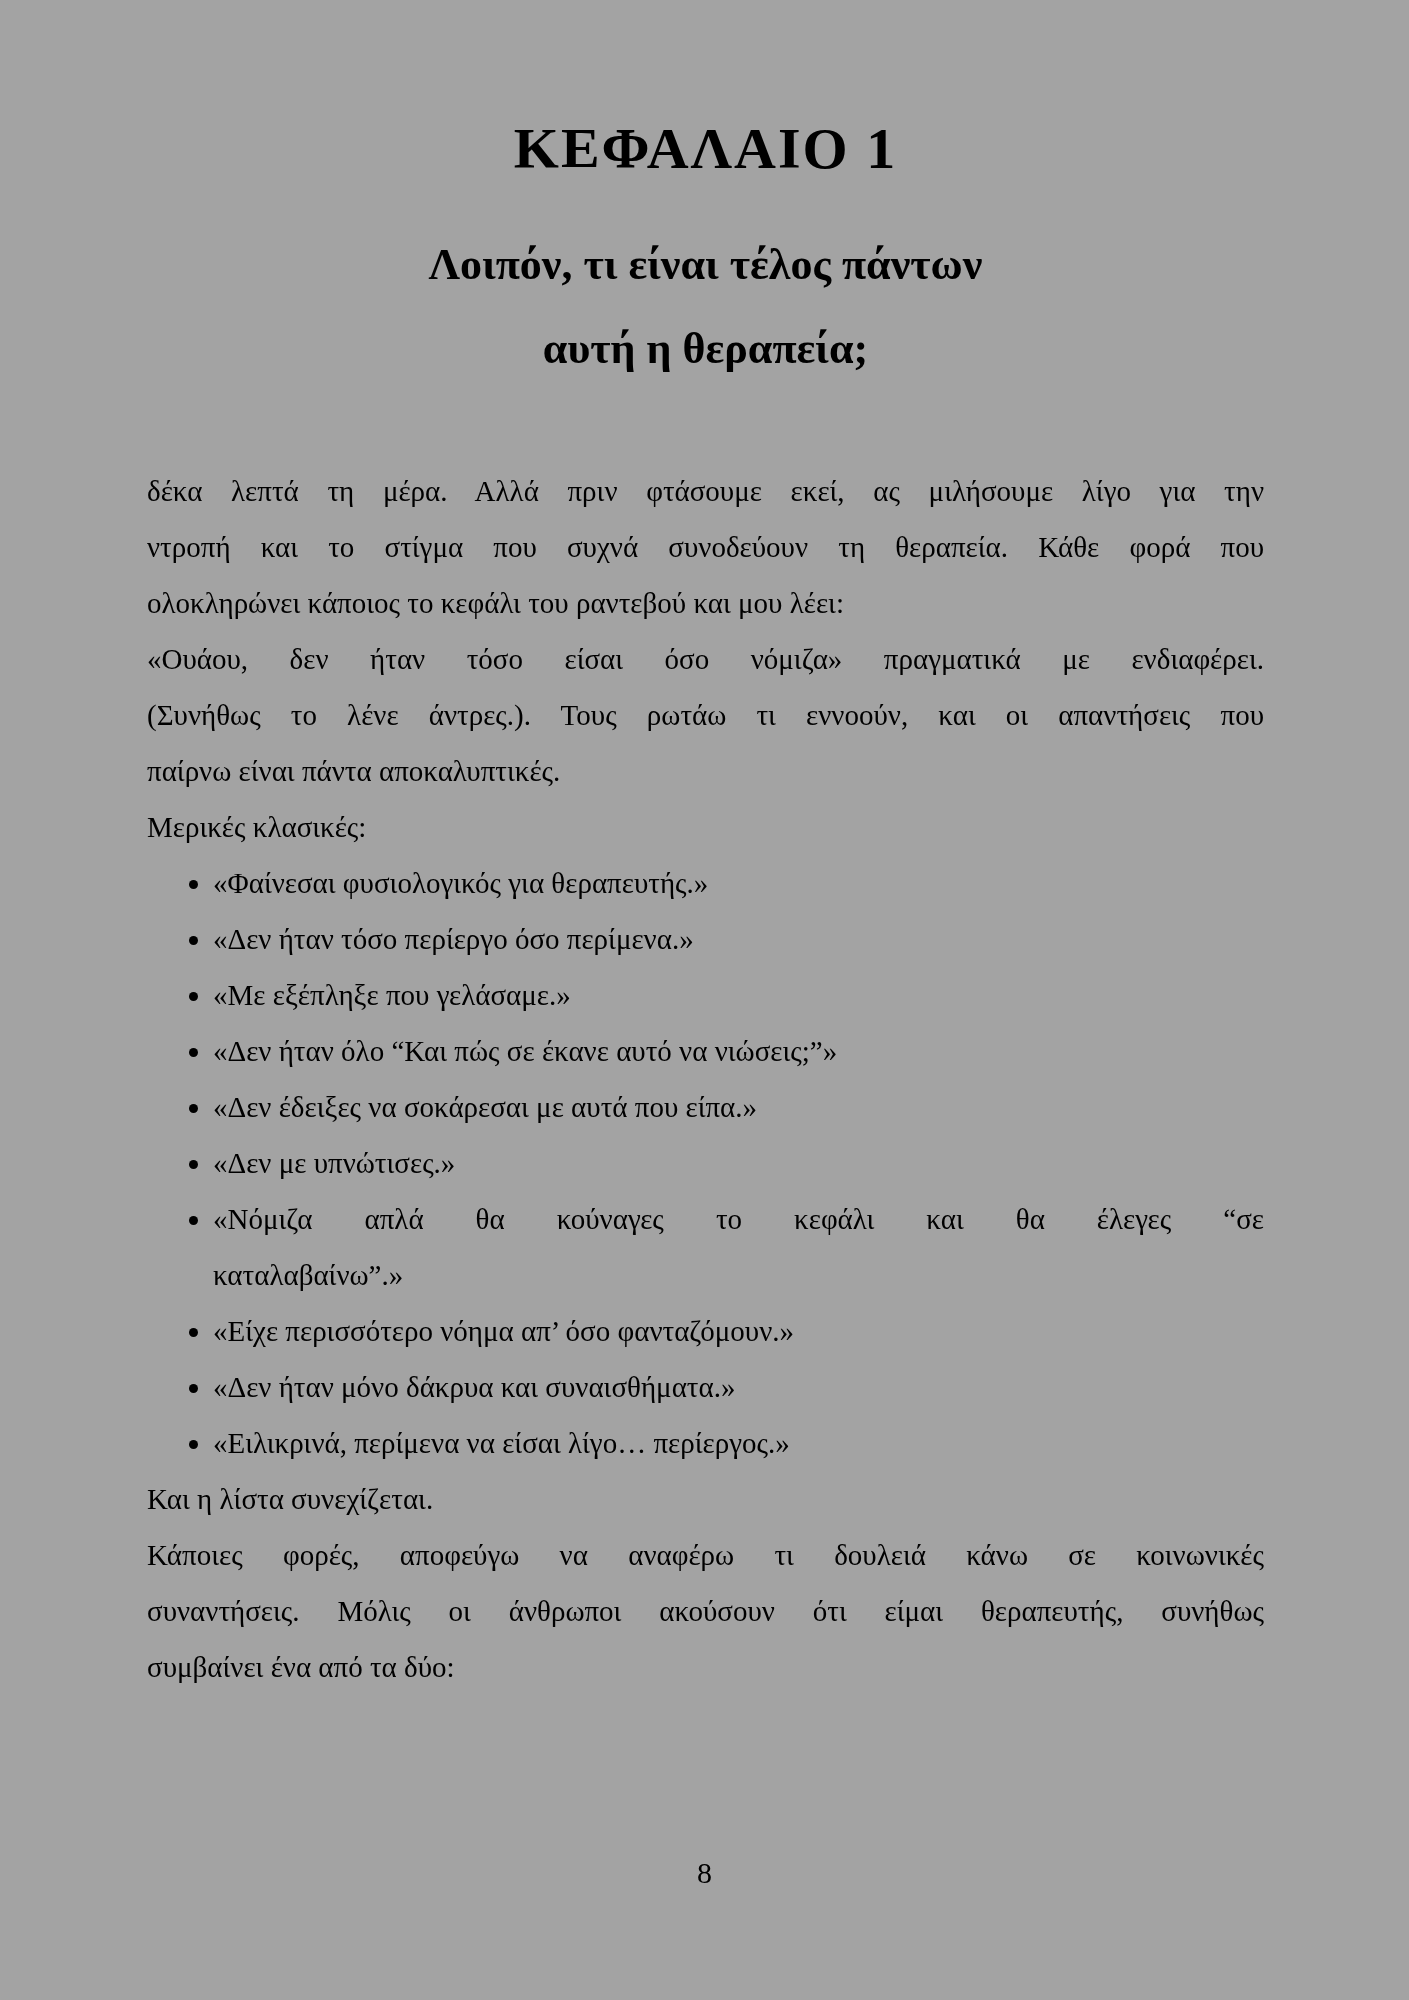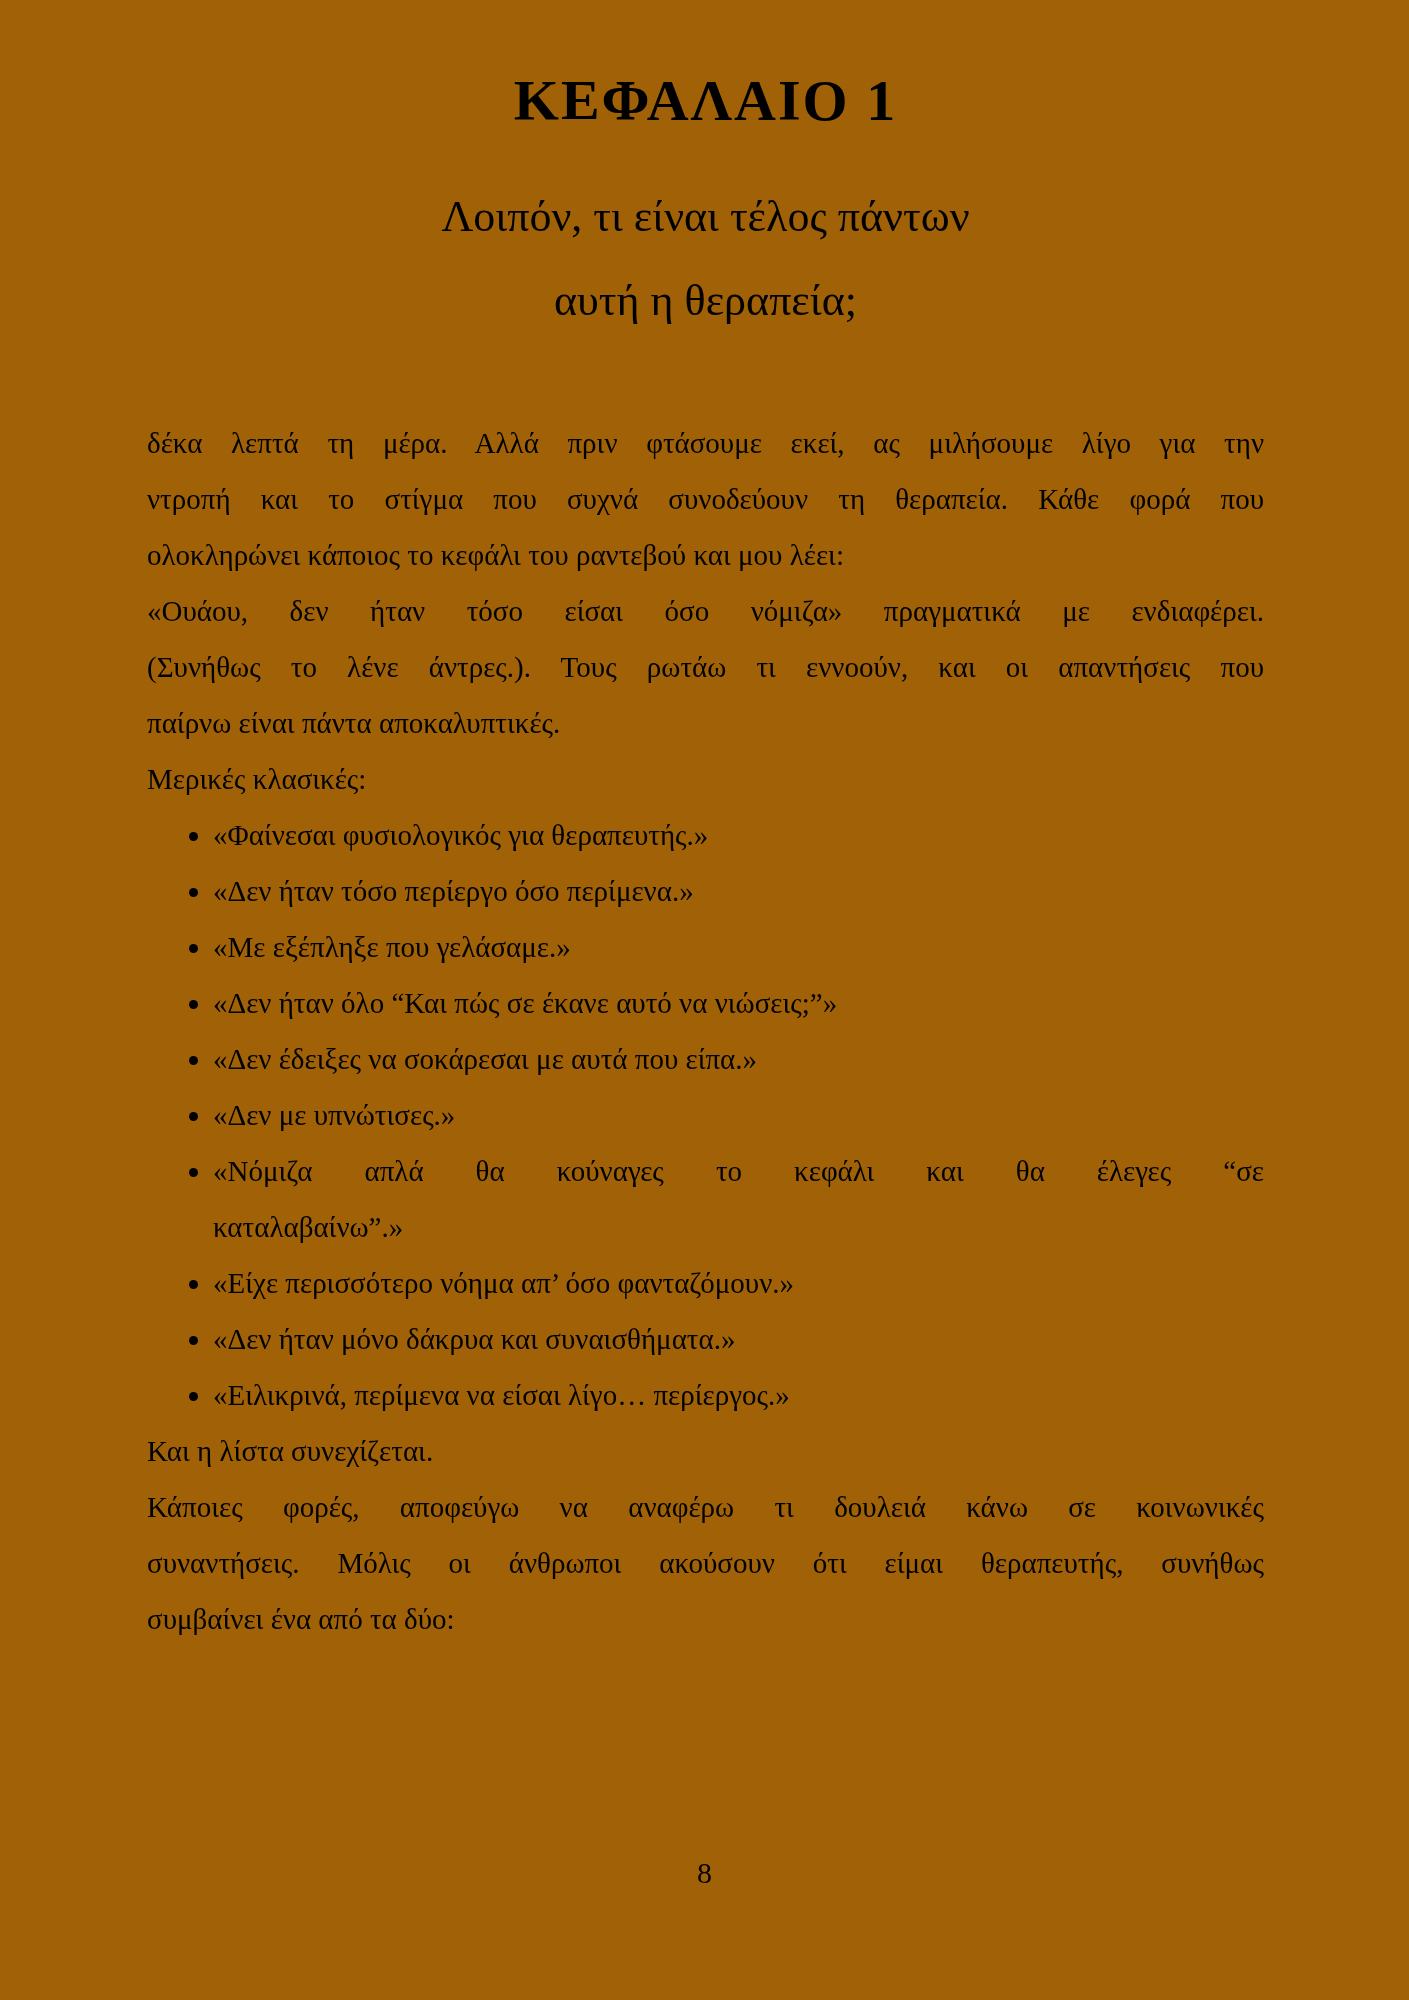--- a/index.html
+++ b/index.html
@@ -1,40 +1,40 @@
 <!DOCTYPE html>
 <html lang="el"><head>
 <meta charset="utf-8">
 <style>
   html, body { margin: 0; padding: 0; background: #ffffff; }
   .page {
     position: relative;
     width: 1409px;
     height: 2000px;
-    background: #a16207;
+    background: #a3a3a3;
     color: #000000;
     font-family: "Liberation Serif", "DejaVu Serif", serif;
     overflow: hidden;
     box-sizing: border-box;
-    padding: 72px 145px 0 147px;
+    padding: 120px 145px 0 147px;
   }
   .chapter-title {
     margin: 0;
     text-align: center;
     font-size: 58px;
     line-height: 58px;
     font-weight: bold;
     letter-spacing: 2px;
   }
   .chapter-subtitle {
     margin: 45px 0 0 0;
     text-align: center;
     font-size: 44px;
     line-height: 84px;
-    font-weight: normal;
+    font-weight: bold;
   }
   .body-text {
     margin-top: 72px;
     font-size: 29px;
     line-height: 56px;
   }
   .para { margin: 0; }
   .line {
     text-align: justify;
     text-align-last: left;

